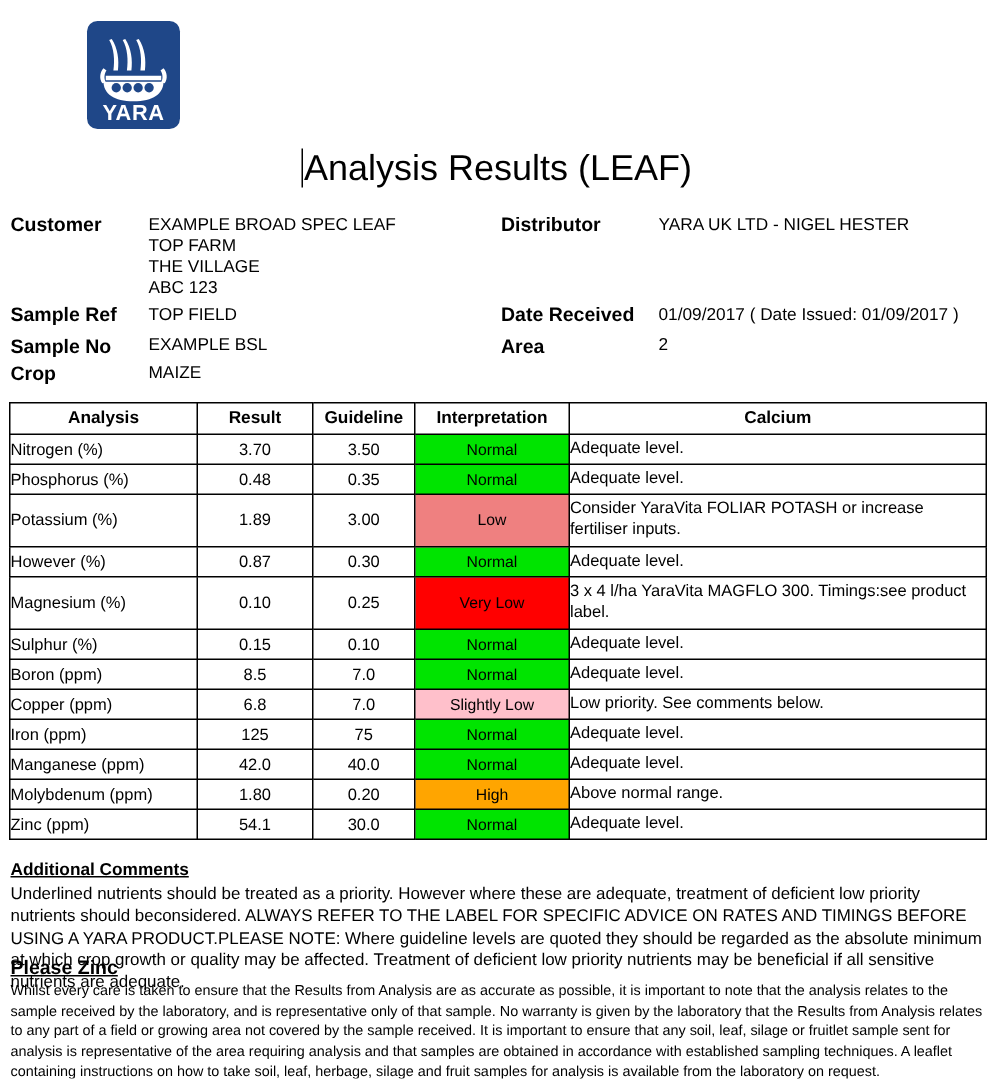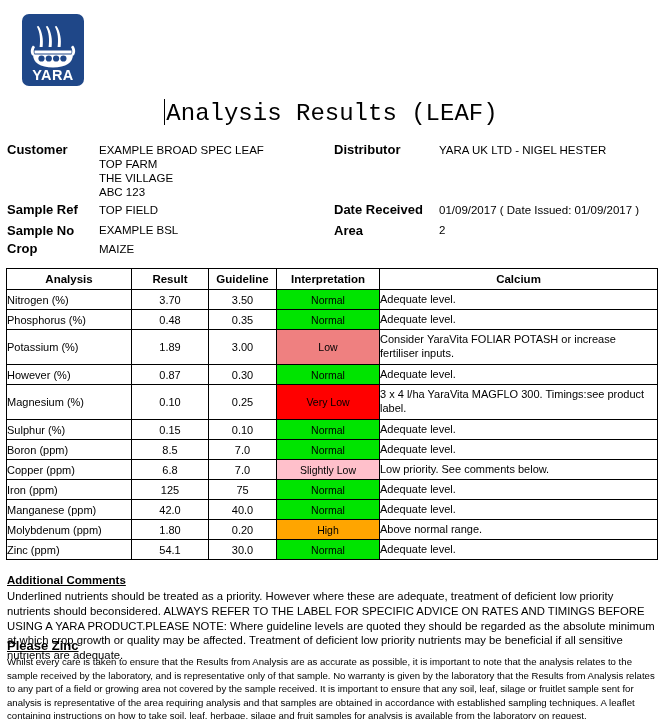--- a/index.html
+++ b/index.html
@@ -28,20 +28,21 @@
     left: 22px;
     top: 14px;
     width: 62px;
     height: 72px;
   }
   .logo-box {
     width: 62px;
     height: 72px;
     background: #1f4788;
     border-radius: 7px;
+    margin-left: 36px;
   }
 
   
   .title-row {
     position: absolute;
     left: 0;
     top: 99px;
     width: 662px;
     text-align: center;
   }
@@ -50,21 +51,20 @@
     width: 1px;
     height: 26px;
     background: #000;
     vertical-align: -5px;
     margin-right: 1px;
   }
   .doc-title {
     font-size: 24px;
     letter-spacing: 0px;
     font-weight: 400;
-    font-family: Liberation Mono, monospace;
   }
 
   
   .meta {
     position: absolute;
     left: 0;
     top: 143px;
     width: 662px;
     font-size: 11.5px;
   }

